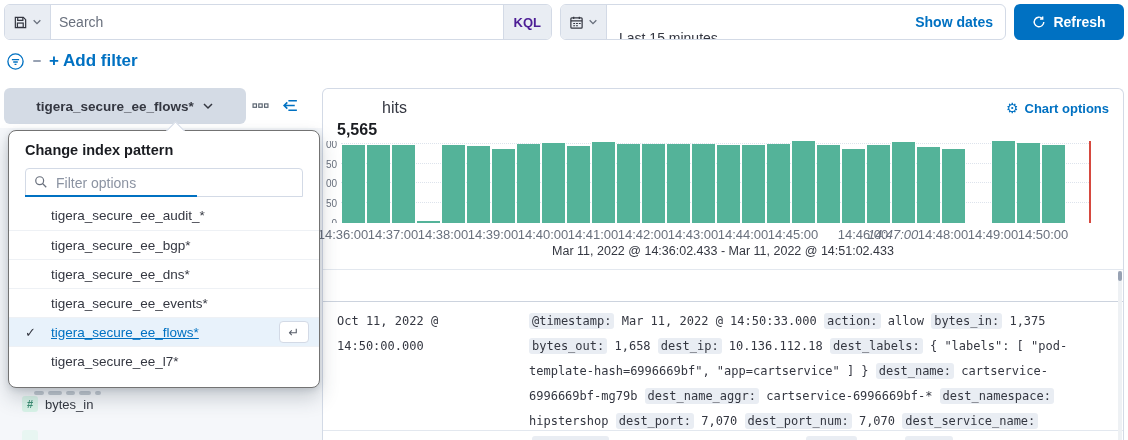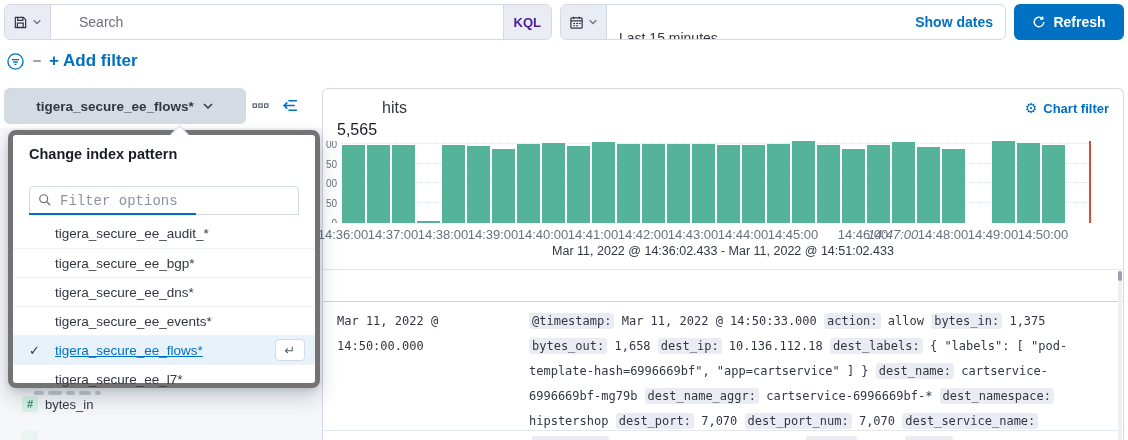--- a/index.html
+++ b/index.html
@@ -5,21 +5,21 @@
   * { margin:0; padding:0; box-sizing:border-box; }
   body { font-family:"Liberation Sans","DejaVu Sans",sans-serif; background:#fff; color:#343741; }
   .stage { position:relative; width:1128px; height:440px; overflow:hidden; background:#fff; }
 
   
   .querybar { position:absolute; top:4px; left:4px; width:1120px; height:36px; display:flex; gap:8px; }
   .searchbox { flex:1; display:flex; align-items:stretch; border:1px solid #d3dae6; border-radius:6px; background:#fff; overflow:hidden; }
   .prepend { display:flex; align-items:center; gap:4px; padding:0 8px; background:#e9edf3; border-right:1px solid #d3dae6; }
   .append  { display:flex; align-items:center; padding:0 10px; background:#e9edf3; border-left:1px solid #d3dae6; }
   .kql { font-size:13px; font-weight:700; color:#4c1d95; }
-  .searchbox input { flex:1; border:none; outline:none; font-size:14px; padding:0 28px; color:#343741; font-family:inherit; }
+  .searchbox input { flex:1; border:none; outline:none; font-size:14px; padding:0 8px; color:#343741; font-family:inherit; }
   .searchbox input::placeholder { color:#69707d; }
   .datebox { width:446px; display:flex; align-items:center; border:1px solid #d3dae6; border-radius:6px; background:#fff; overflow:hidden; }
   .date-text { font-size:14px; color:#343741; padding-left:12px;margin-top:32px; }
   .showdates { margin-left:auto; padding-right:12px; font-size:14px; font-weight:600; color:#0071c2; cursor:pointer; white-space:nowrap; }
   .refresh-btn { width:110px; height:36px; background:#0071c2; border:none; border-radius:6px; color:#fff; font-size:14px; font-weight:600; display:flex; align-items:center; justify-content:center; gap:7px; cursor:pointer; font-family:inherit; }
 
   
   .filterrow { position:absolute; top:49px; left:6px; height:24px; display:flex; align-items:center; gap:8px; }
   .filter-dash { width:8px; height:2px; background:#98a2b3; border-radius:1px; }
   .addfilter { font-size:17px; font-weight:600; color:#0071c2; cursor:pointer; }
@@ -30,40 +30,40 @@
   .ix-icons { position:absolute; left:252px; top:97px; display:flex; align-items:center; gap:13px; }
 
   .field-item { position:absolute; left:22px; top:396px; display:flex; align-items:center; gap:7px; z-index:1; }
   .fld-badge { width:16px; height:16px; border-radius:3px; background:#d9f3e8; color:#3d8f75; font-size:11px; font-weight:700; display:flex; align-items:center; justify-content:center; }
   .fld-name { font-size:13px; color:#343741; }
   .hidden-item { position:absolute; left:34px; top:391px; display:flex; gap:4px; z-index:1; opacity:.55; }
   .hidden-item i { display:block; height:4px; background:#9aa5b1; border-radius:2px; }
   .fld-partial { position:absolute; left:22px; top:430px; width:16px; height:16px; border-radius:3px; background:#d9f3e8; opacity:.45; z-index:1; }
 
   
-  .popover { position:absolute; left:8px; top:130px; width:312px; height:258px; background:#fff; border:5px solid #737373; border-radius:8px; box-shadow:0 10px 20px rgba(42,53,68,.22), 0 2px 6px rgba(42,53,68,.15); z-index:5; }
+  .popover { position:absolute; left:8px; top:130px; width:312px; height:258px; background:#fff; border:1px solid #737373; border-radius:8px; box-shadow:0 10px 20px rgba(42,53,68,.22), 0 2px 6px rgba(42,53,68,.15); z-index:5; }
   .pop-arrow { position:absolute; left:160px; top:-7px; width:13px; height:13px; background:#fff; border-left:1px solid #d3dae6; border-top:1px solid #d3dae6; transform:rotate(45deg); }
   .pop-title { padding:11px 16px 8px; font-size:14.5px; font-weight:700; color:#1a1c21; }
-  .pop-search { position:relative; margin:16px 16px 4px;font-family:Liberation Mono, monospace; }
+  .pop-search { position:relative; margin:2px 16px 4px; }
   .pop-search input { width:100%; height:29px; border:1px solid #d3dae6; border-radius:4px 4px 0 0; padding:0 8px 0 30px; font-size:14px; color:#343741; outline:none; font-family:inherit; }
   .pop-search input::placeholder { color:#8b93a2; }
   .pop-underline { position:absolute; left:0; bottom:0; width:62%; height:2px; background:#0071c2; }
   .pop-sicon { position:absolute; left:9px; top:7px; }
   .pop-list { margin-top:4px; }
   .pop-item { height:29px; display:flex; align-items:center; padding:0 10px 0 16px; border-top:1px solid #eef1f5; font-size:13.5px; color:#343741; cursor:pointer; }
   .pop-item:first-child { border-top:none; }
   .pop-check { width:26px; font-size:13px; color:#343741; }
   .pop-item.sel { background:#e8f2fb; }
   .pop-item.sel .pop-label { color:#0071c2; text-decoration:underline; }
   .enter-key { margin-left:auto; width:30px; height:22px; border:1px solid #d3dae6; border-radius:4px; background:#fff; color:#5a606b; font-size:13px; display:flex; align-items:center; justify-content:center; }
 
   
   .panel { position:absolute; left:322px; top:88px; width:802px; height:352px; background:#fff; border:1px solid #d3dae6; border-bottom:none; border-radius:6px 6px 0 0; }
   .panel-head { position:absolute; top:0; left:0; right:0; height:38px; display:flex; align-items:center; padding:0 14px; }
-  .hits-num { font-size:16px; font-weight:400; color:#1a1c21;margin-top:44px; }
+  .hits-num { font-size:16px; font-weight:700; color:#1a1c21;margin-top:44px; }
   .hits-lbl { font-size:16px; color:#343741; margin-left:5px; }
   .chart-opts { margin-left:auto; display:flex; align-items:center; gap:6px; font-size:13px; font-weight:600; color:#0071c2; cursor:pointer; }
   .gear { font-size:14px; color:#0071c2; }
 
   
   .chart { position:absolute; left:0; top:52px; right:0; height:100px; }
   .ylabels { position:absolute; left:0; top:0; width:15px; height:82px; overflow:hidden; }
   .ylab { position:absolute; right:1px; font-size:10px; color:#69707d; white-space:nowrap; }
   .plot { position:absolute; left:18px; top:0; width:750px; height:82px; }
   .gridline { position:absolute; left:0; width:750px; border-top:1px dotted #dde3ec; }
@@ -195,21 +195,21 @@
         </svg>
     </span>
   </div>
 
   <div class="panel">
     <div class="panel-head">
       <span class="hits-num">5,565</span>
       <span class="hits-lbl">hits</span>
       <span class="chart-opts">
         <span class="gear">⚙</span>
-        <span>Chart filter</span>
+        <span>Chart options</span>
       </span>
     </div>
 
     <div class="chart">
       <div class="ylabels" id="ylabels">
           <span class="ylab" style="top: -2.22705px;">00</span>
           <span class="ylab" style="top: 17.5797px;">50</span>
           <span class="ylab" style="top: 37.3865px;">00</span>
           <span class="ylab" style="top: 57.1932px;">50</span>
           <span class="ylab" style="top: 77px;">0</span>
@@ -266,21 +266,21 @@
           <span class="xlab" style="left: 652px;">14:49:00</span>
           <span class="xlab" style="left: 702px;">14:50:00</span>
         </div>
     </div>
 
     <div class="subtitle">Mar 11, 2022 @ 14:36:02.433 - Mar 11, 2022 @ 14:51:02.433</div>
     <div class="hr1"></div>
 
     <div class="thead-line"></div>
 
-    <div class="row-time mono">Mar 11, 2022 @ 14:50:00.000</div>
+    <div class="row-time mono">Oct 11, 2022 @ 14:50:00.000</div>
     <div class="row-doc mono" id="doccell"><span class="fbadge">@timestamp:</span> Mar 11, 2022 @ 14:50:33.000 <span class="fbadge">action:</span> allow <span class="fbadge">bytes_in:</span> 1,375 <span class="fbadge">bytes_out:</span> 1,658 <span class="fbadge">dest_ip:</span> 10.136.112.18 <span class="fbadge">dest_labels:</span> { "labels": [ "pod-template-hash=6996669bf", "app=cartservice" ] } <span class="fbadge">dest_name:</span> cartservice-6996669bf-mg79b <span class="fbadge">dest_name_aggr:</span> cartservice-6996669bf-* <span class="fbadge">dest_namespace:</span> hipstershop <span class="fbadge">dest_port:</span> 7,070 <span class="fbadge">dest_port_num:</span> 7,070 <span class="fbadge">dest_service_name:</span> cartservice </div>
 
     <div class="row-divider"></div>
     <div class="pbadge" style="left:209px; width:77px;"></div>
     <div class="pbadge" style="left:483px; width:51px;"></div>
     <div class="pbadge" style="left:582px; width:48px;"></div>
 
     <div class="scrolltrack">
         <div class="scrollthumb"></div>
       </div>

